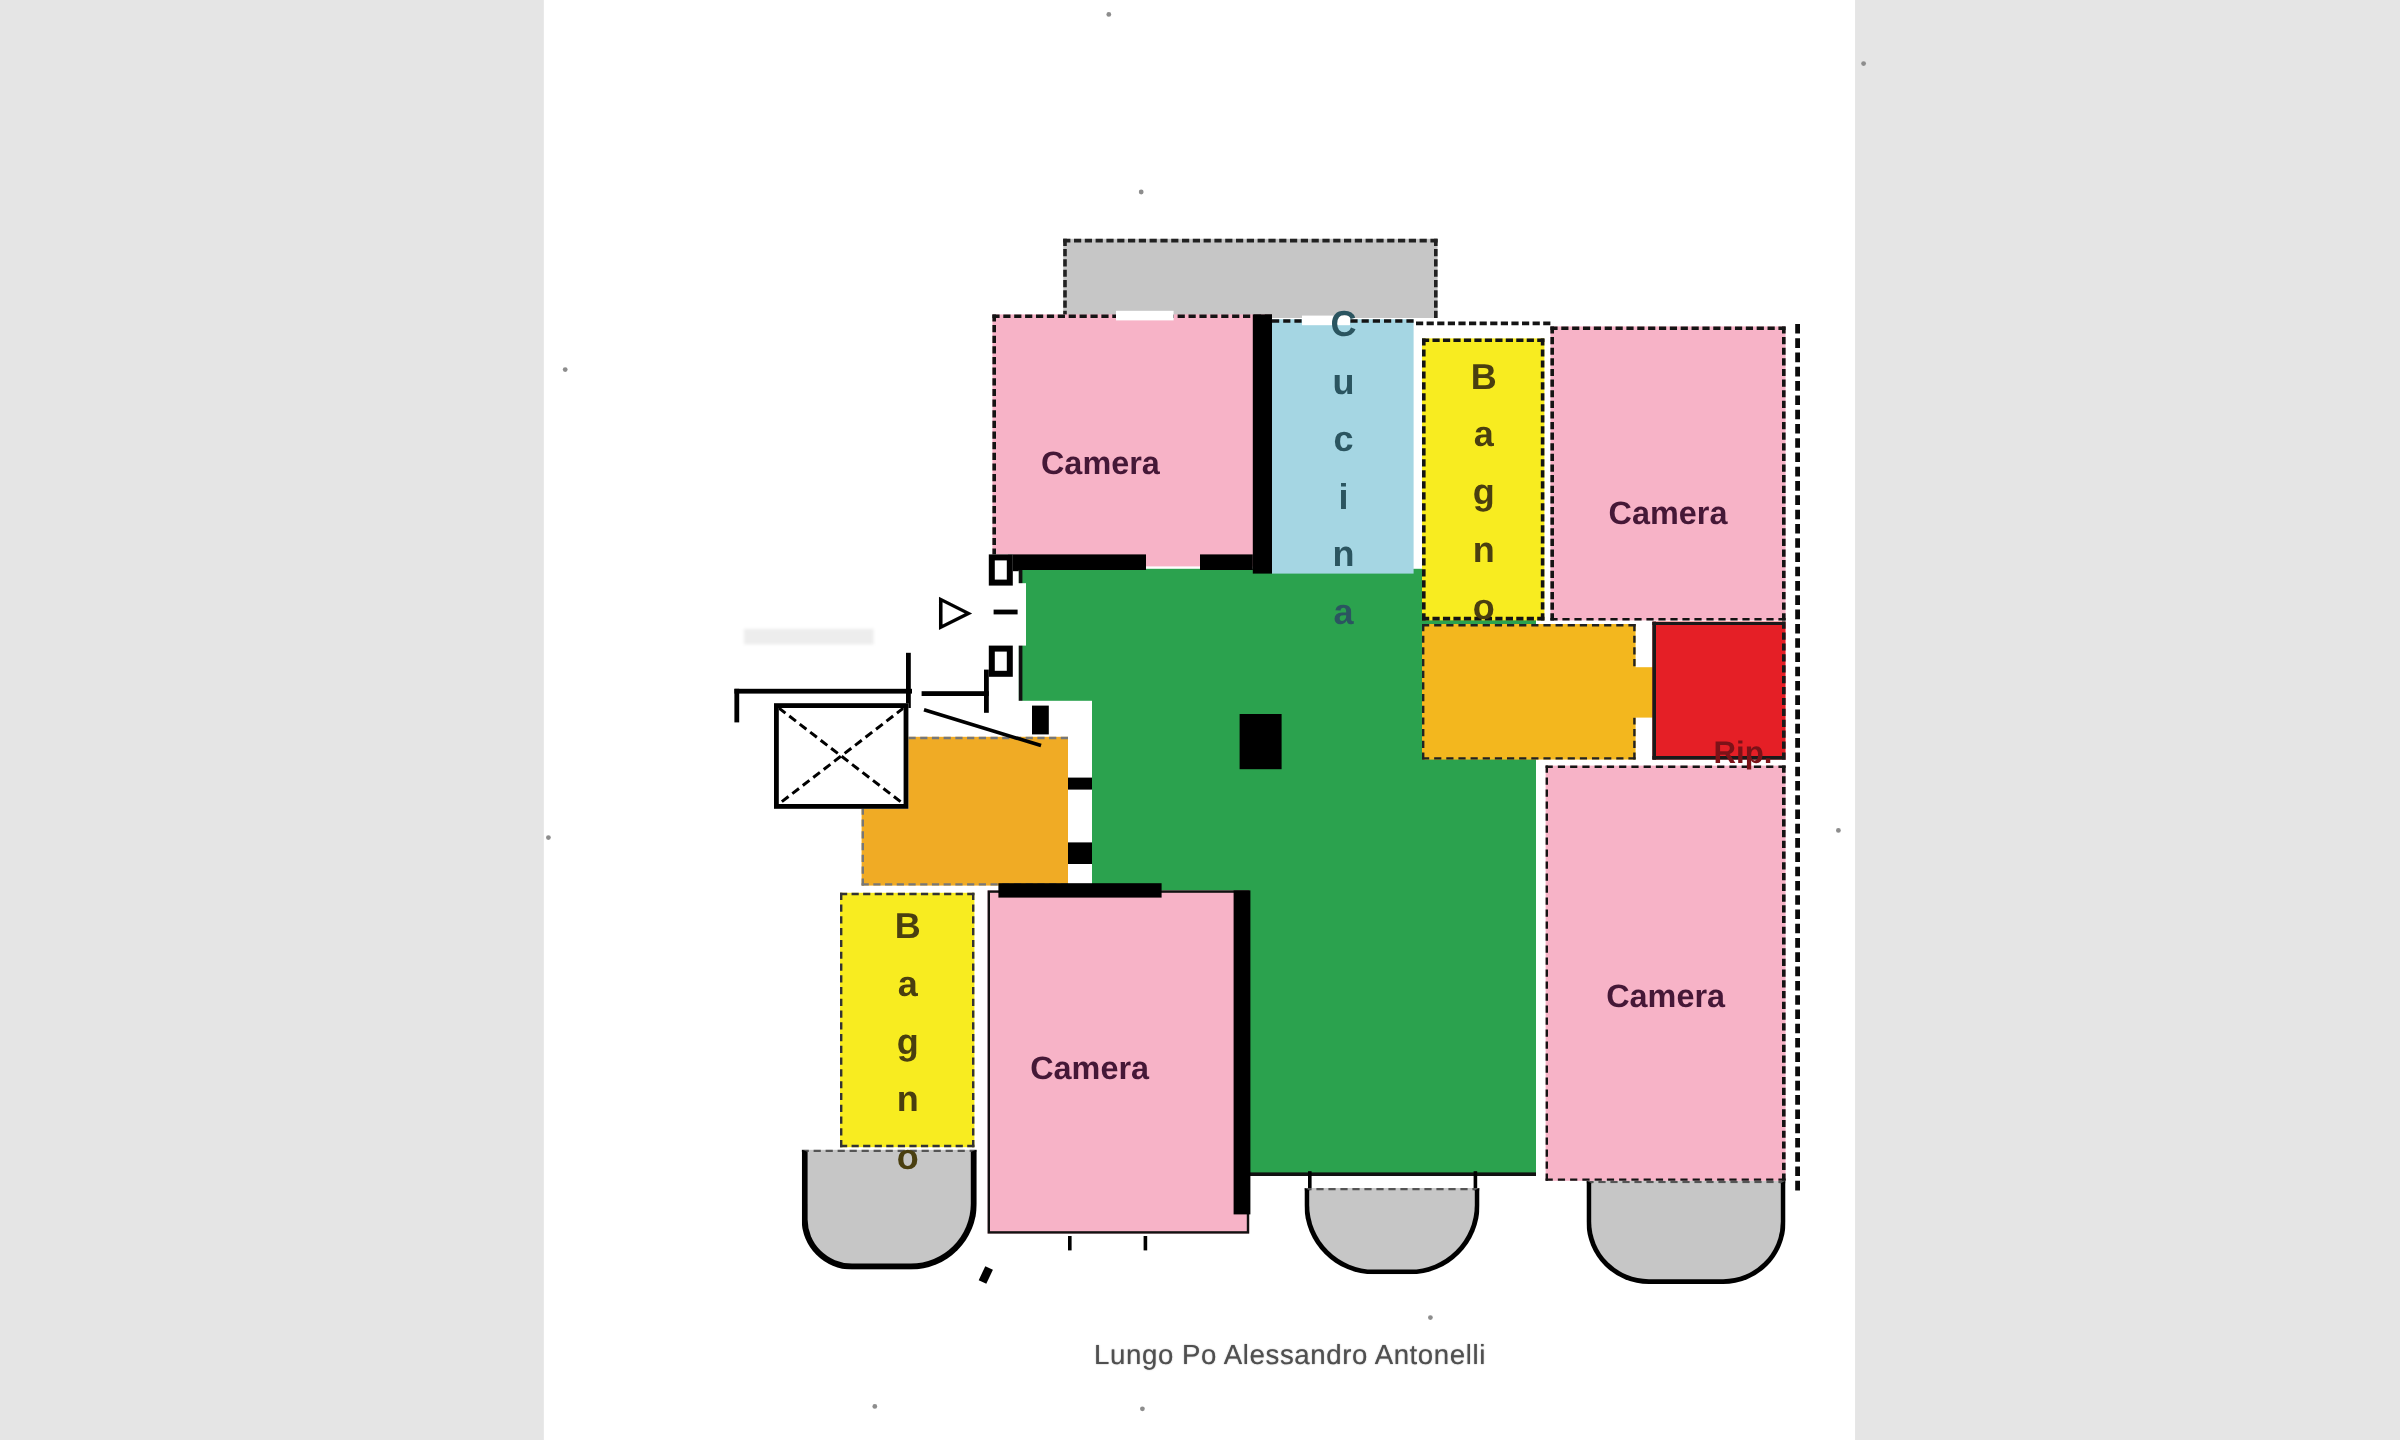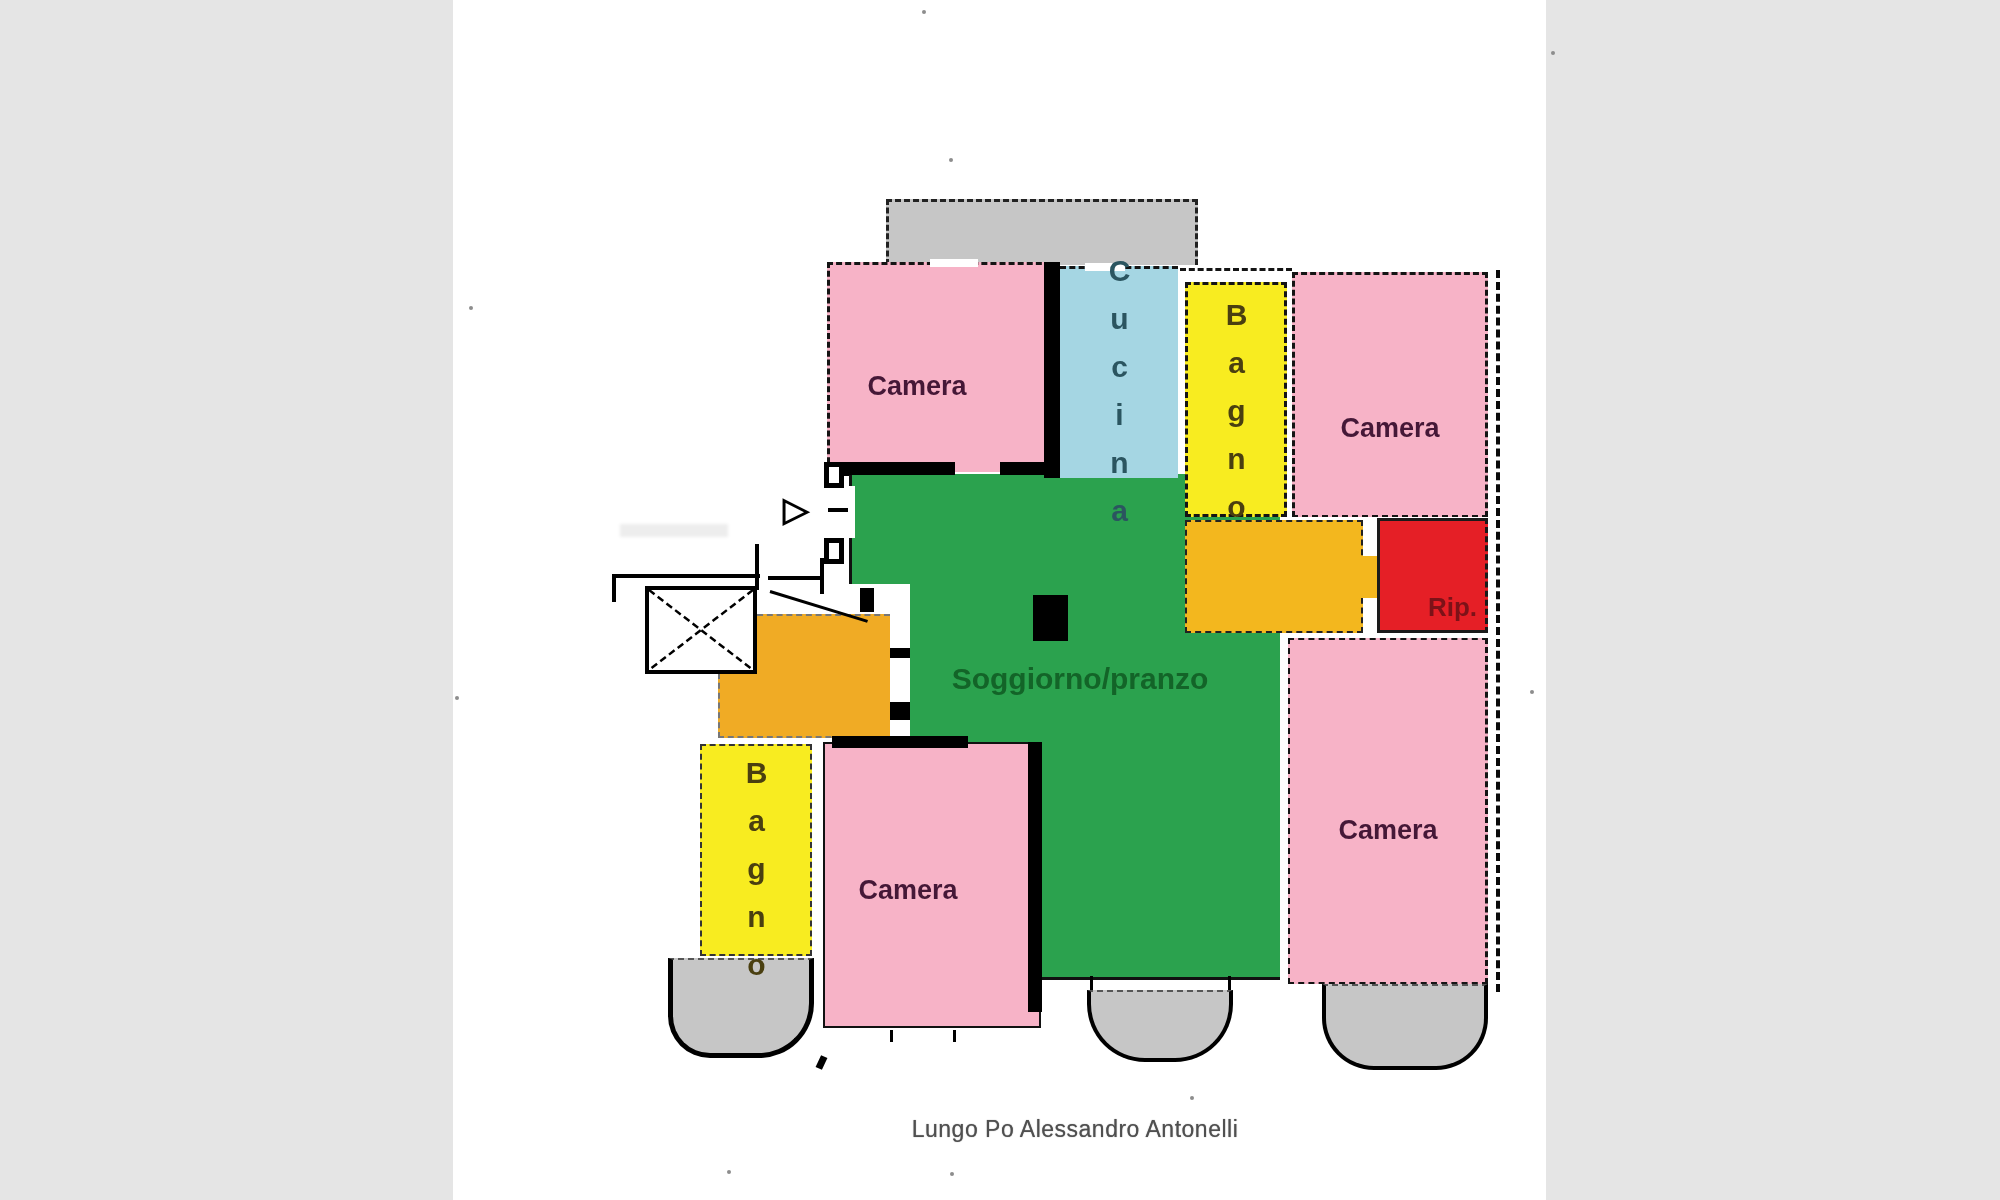--- a/index.html
+++ b/index.html
@@ -16,21 +16,21 @@
   .orange{background:#f3b71e;}
   .orange2{background:#f0ab25;}
   .red{background:#e51f26;}
   .gray{background:#c6c6c6;}
   .black{background:#000;}
   .white{background:#fff;}
 
   
   .lbl{font-weight:bold;font-size:27px;color:#451837;text-align:center;line-height:1.1;}
   .lbl-green{font-weight:bold;font-size:30px;color:#136428;text-align:center;}
-  .lbl-red{font-weight:bold;font-size:26px;color:#7c1218;text-align:center;}
+  .lbl-red{font-weight:bold;font-size:26px;color:#7c1218;text-align:center;margin-top:20px;}
   .vlabel{display:flex;justify-content:center;font-weight:bold;font-size:30px;overflow:visible;}
   .vlabel span{writing-mode:vertical-rl;text-orientation:upright;letter-spacing:15px;line-height:1;}
   .v-teal span{color:#2b5560;}
   .v-olive span{color:#4a3f10;}
   .caption{font-size:23px;color:#4f4f4f;text-align:center;letter-spacing:.5px;
            text-shadow:0 0 1px rgba(90,90,90,.8);}
   .dot{width:4px;height:4px;border-radius:50%;background:#8d8d8d;}
   .tick{background:#000;}
 </style>
 </head>
@@ -113,21 +113,20 @@
 
   <div class="abs lbl" style="left:827px;top:372px;width:180px;">Camera</div>
   <div class="abs vlabel v-teal" style="left:1060px;top:254px;width:118px;height:270px;">
       <span>Cucina</span>
     </div>
   <div class="abs vlabel v-olive" style="left:1185px;top:298px;width:102px;height:230px;">
       <span>Bagno</span>
     </div>
   <div class="abs lbl" style="left:1292px;top:414px;width:196px;">Camera</div>
   <div class="abs lbl-red" style="left:1397px;top:592px;width:111px;">Rip.</div>
-  <div class="abs lbl-green" style="left:880px;top:662px;width:400px;">Soggiorno/pranzo</div>
   <div class="abs vlabel v-olive" style="left:700px;top:756px;width:112px;height:230px;">
       <span>Bagno</span>
     </div>
   <div class="abs lbl" style="left:823px;top:876px;width:170px;">Camera</div>
   <div class="abs lbl" style="left:1288px;top:816px;width:200px;">Camera</div>
 
   <div class="abs caption" style="left:850px;top:1116px;width:450px;text-align:center;">Lungo Po Alessandro Antonelli</div>
 
   <div class="abs dot" style="left:922px;top:10px;"></div>
   <div class="abs dot" style="left:949px;top:158px;"></div>

